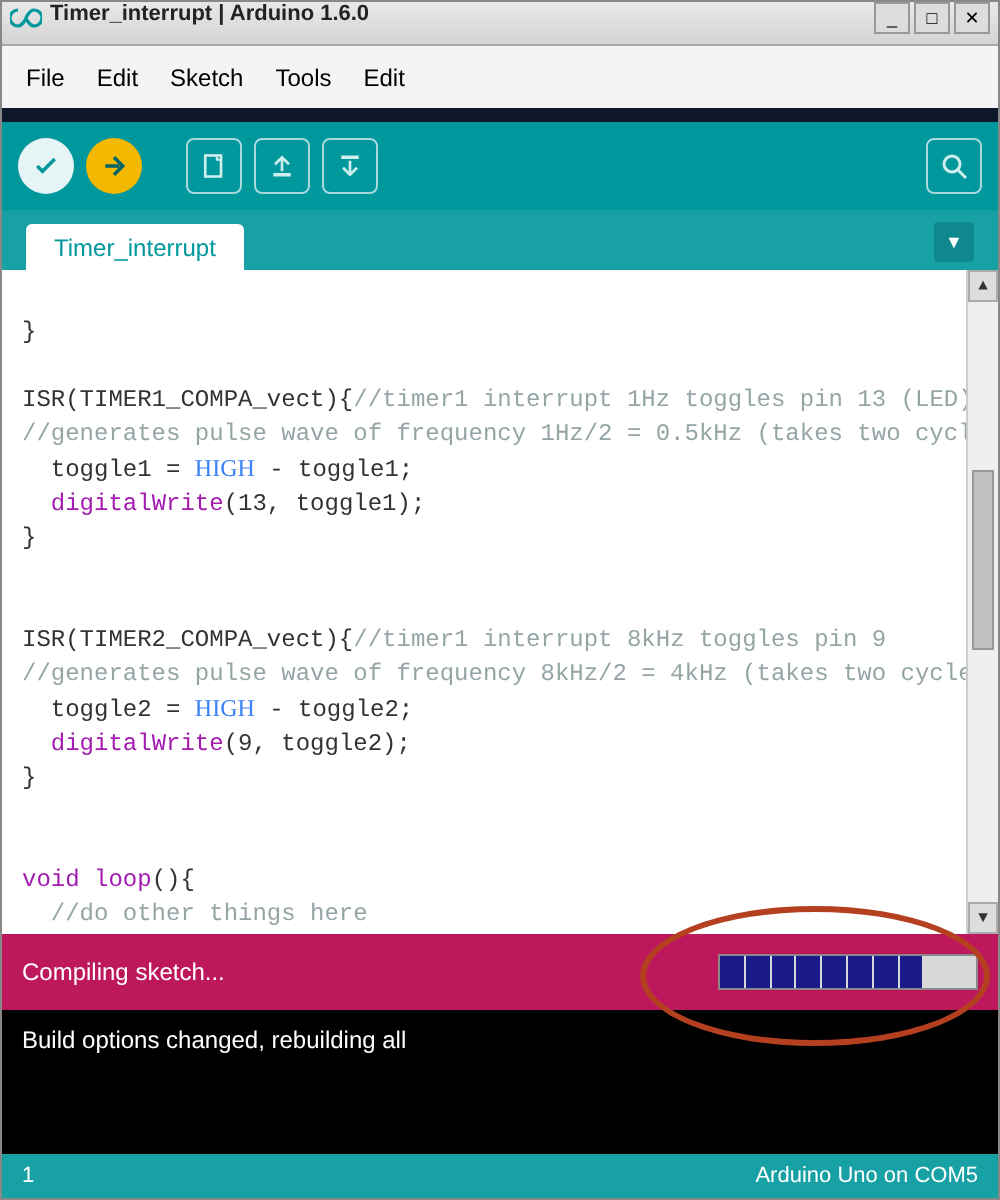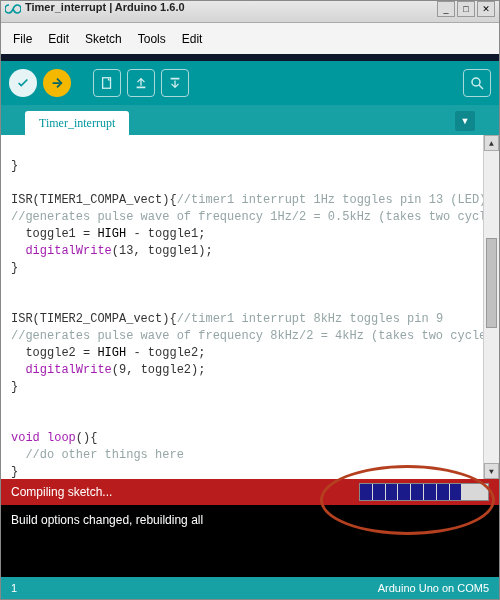--- a/index.html
+++ b/index.html
@@ -10,32 +10,32 @@
 .titlebar .title { flex: 1; font-weight: bold; font-size: 11px; color: #222; }
 .winbtn { width: 18px; height: 16px; margin-left: 2px; background: #ddd; border: 1px solid #999; display: flex; align-items: center; justify-content: center; font-size: 9px; cursor: pointer; }
 .menubar { display: flex; gap: 4px; padding: 2px 6px; background: #f4f4f4; border-bottom: 7px solid #0f172a; height: 38px; align-items: center; }
 .menubar span { padding: 2px 6px; font-size: 12px; cursor: pointer; }
 .toolbar { background: #00979d; height: 44px; display: flex; align-items: center; padding: 0 8px; gap: 6px; }
 .tbtn { width: 28px; height: 28px; border-radius: 14px; display: flex; align-items: center; justify-content: center; cursor: pointer; }
 .tbtn.white { background: #e6f4f5; color: #00979d; }
 .tbtn.yellow { background: #f5b800; color: #00979d; }
 .tbtn.sq { border-radius: 4px; border: 1px solid #a8dadc; background: transparent; color: #e6f4f5; }
 .toolbar .spacer { flex: 1; }
-.tabstrip { background: #17a1a5; height: 30px; display: flex; align-items: flex-end; padding: 0 24px; font-family: Liberation Serif, serif; }
+.tabstrip { background: #17a1a5; height: 30px; display: flex; align-items: flex-end; padding: 0 12px; }
 .tab { background: #fff; color: #00979d; font-size: 12px; padding: 5px 14px 4px; border-top-left-radius: 3px; border-top-right-radius: 3px; margin-right: 4px; cursor: pointer; }
 .tabstrip .sp { flex: 1; }
 .dropdown-tab { width: 20px; height: 20px; background: #0e888c; color: #fff; display: flex; align-items: center; justify-content: center; margin-bottom: 4px; cursor: pointer; border-radius: 2px; font-size: 9px; }
 .editor { flex: 1; background: #fff; padding: 6px 10px; font-family: "Courier New", monospace; font-size: 12px; line-height: 17px; color: #333; overflow: hidden; white-space: pre; position: relative; }
 .editor .kw { color: #a21caf; }
-.editor .const { color: #000000; }
+.editor .const { color: #3b82f6; font-family: Liberation Serif, serif; }
 .editor .comment { color: #95a5a6; }
 .editor .scrollbar-v { position: absolute; right: 0; top: 0; bottom: 0; width: 16px; background: #eee; border-left: 1px solid #ccc; }
 .editor .scrollbar-v .thumb { position: absolute; left: 2px; right: 2px; top: 30%; height: 90px; background: #c0c0c0; border: 1px solid #999; }
 .editor .scrollbar-v .arrow { position: absolute; left: 0; right: 0; height: 16px; background: #ddd; border: 1px solid #aaa; display: flex; align-items: center; justify-content: center; font-size: 8px; }
-.status-compile { background: #b91c1c; height: 26px; display: flex; align-items: center; padding: 0 10px; color: #fff; font-size: 12px; position: relative; }
+.status-compile { background: #be185d; height: 38px; display: flex; align-items: center; padding: 0 10px; color: #fff; font-size: 12px; position: relative; }
 .status-compile .txt { flex: 1; }
 .progress { width: 130px; height: 18px; background: #d8d8d8; border: 1px solid #888; display: flex; }
 .progress .blk { width: 10%; height: 100%; background: #1a1a8a; border-right: 1px solid #d8d8d8; }
 .circ { position: absolute; right: 4px; top: -14px; width: 175px; height: 70px; border: 3px solid #b54020; border-radius: 50%; pointer-events: none; z-index: 5; }
 .console { background: #000; color: #fff; font-family: Liberation Sans, sans-serif; font-size: 12px; padding: 8px 10px; height: 72px; }
 .footer { background: #17a1a5; height: 22px; display: flex; align-items: center; padding: 0 10px; color: #fff; font-size: 11px; }
 .footer .sp { flex: 1; }
 svg { display: block; }
 </style>
 </head>

